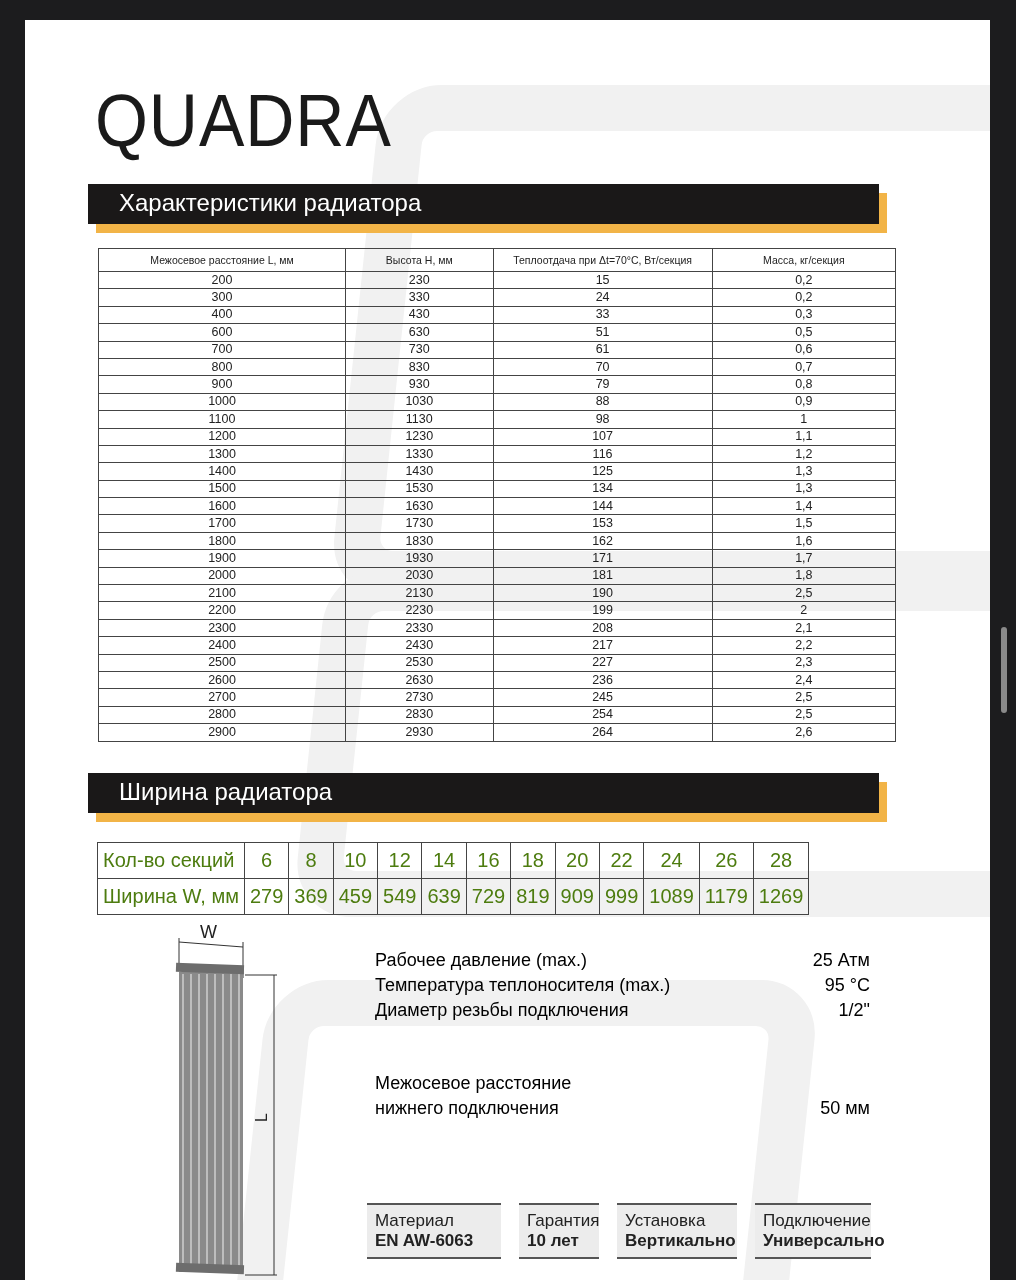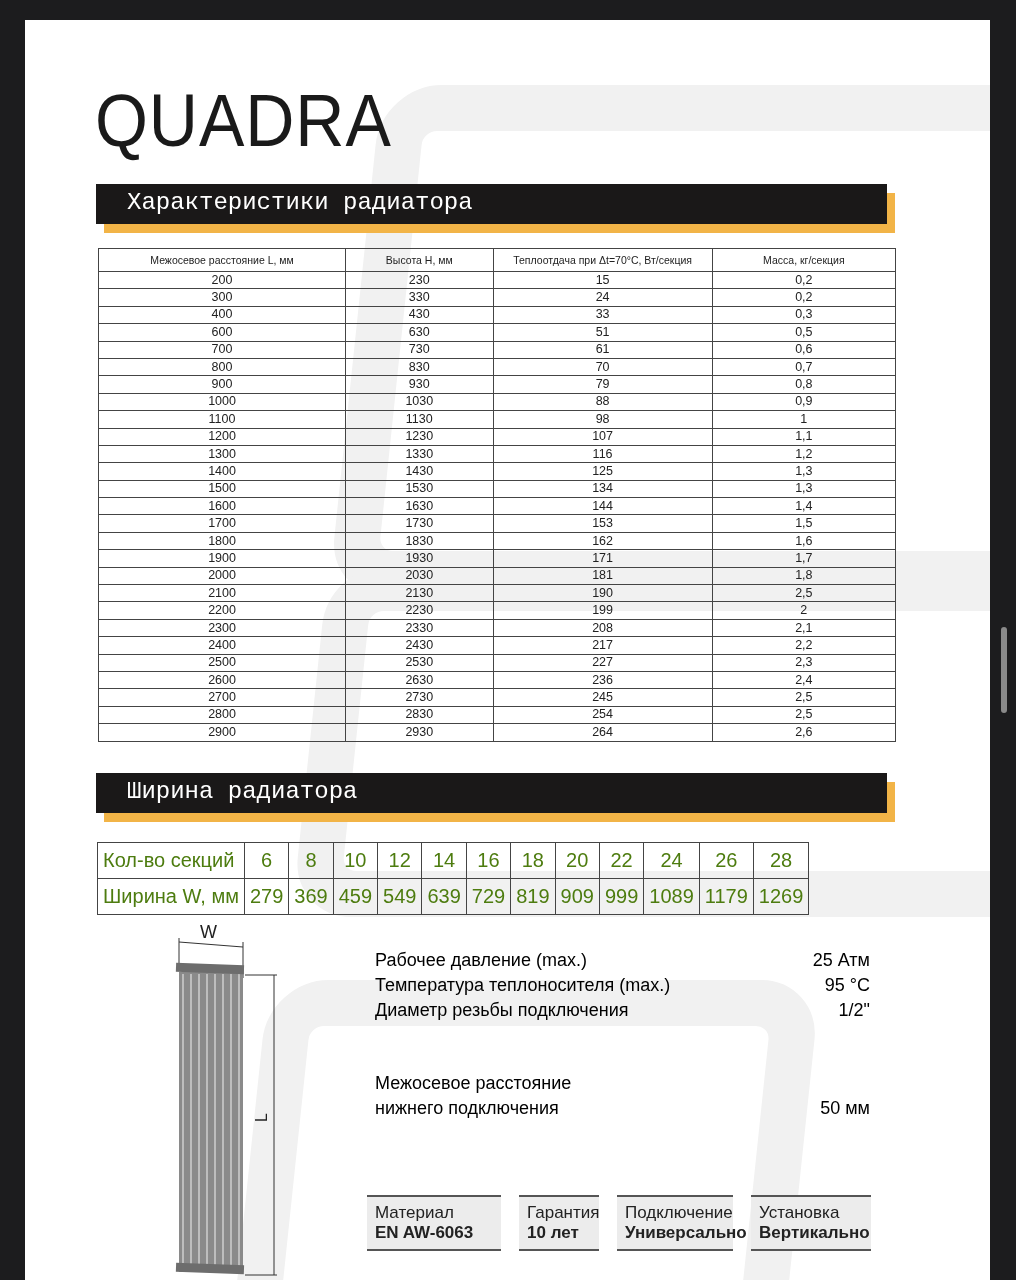--- a/index.html
+++ b/index.html
@@ -1,32 +1,32 @@
 <!DOCTYPE html>
 <html><head>
 <meta charset="utf-8">
 <style>
   html, body { margin:0; padding:0; }
   body { width:1016px; height:1280px; background:#1c1c1e; position:relative; overflow:hidden; font-family:"Liberation Sans", sans-serif; }
   .page { position:absolute; left:25px; top:20px; width:965px; height:1260px; background:#ffffff; overflow:hidden; }
   .bg-shape { position:absolute; border:46px solid #f1f1f1; border-radius:60px; transform:skewX(-6deg); }
   .title { position:absolute; left:70px; top:58px; font-size:74px; letter-spacing:1px; color:#1a1a1a; font-family:"Liberation Sans", sans-serif; font-weight:normal; transform:scaleX(0.92); transform-origin:left; }
-  .banner { position:absolute; left:71px; width:791px; height:40px;font-family:Liberation Mono, monospace; }
+  .banner { position:absolute; left:63px; width:791px; height:40px; }
   .banner .shadow { position:absolute; left:8px; top:9px; width:791px; height:40px; background:#f2b447; }
   .banner .bar { position:absolute; left:0; top:0; width:791px; height:40px; background:#1a1818; color:#fff; font-size:24px; line-height:38px; padding-left:31px; box-sizing:border-box; }
   table.spec { position:absolute; left:73px; top:228px; width:798px; border-collapse:collapse; font-size:12.5px; color:#222;padding-left:41px; }
   table.spec td, table.spec th { border:1px solid #444; text-align:center; padding:0; height:16.4px; line-height:15px; }
   table.spec th { font-weight:normal; font-size:10.5px; height:22px; }
   table.width { position:absolute; left:72px; top:822px; border-collapse:collapse; font-size:20px; color:#4d7c0f; }
   table.width td { border:1px solid #444; text-align:center; height:35px; padding:0 5px; }
   .specs { position:absolute; left:350px; top:928px; width:495px; font-size:18px; color:#000000; line-height:25px; }
   .specs .row { display:flex; justify-content:space-between; }
   .specs .gap { height:48px; }
   .footer { position:absolute; top:1175px; left:342px; display:flex; gap:18px; }
-  .fcell { background:#ececec; border-top:2px solid #555; border-bottom:2px solid #555; padding:6px 8px; font-size:17px; color:#222; line-height:20px; }
+  .fcell { background:#ececec; border-top:2px solid #555; border-bottom:2px solid #555; padding:6px 8px; font-size:17px; color:#222; line-height:20px;margin-top:8px; }
   .fcell .v { font-weight:bold; }
   .scrollbar { position:absolute; left:1001px; top:627px; width:6px; height:86px; background:#8a8a8a; border-radius:3px; }
 </style>
 </head>
 <body>
 
 <div class="page">
   <div class="bg-shape" style="left:330px;top:65px;width:700px;height:420px;"></div>
   <div class="bg-shape" style="left:285px;top:545px;width:700px;height:260px;"></div>
   <div class="bg-shape" style="left:220px;top:960px;width:460px;height:360px;"></div>
@@ -305,24 +305,24 @@
 
   <div class="footer">
     <div class="fcell" style="width:118px;">
         <div>Материал</div>
         <div class="v">EN AW-6063</div>
       </div>
     <div class="fcell" style="width:64px;">
         <div>Гарантия</div>
         <div class="v">10 лет</div>
       </div>
+    <div class="fcell" style="width:104px;">
+        <div>Установка</div>
+        <div class="v">Вертикально</div>
+      </div>
     <div class="fcell" style="width:100px;">
         <div>Подключение</div>
         <div class="v">Универсально</div>
       </div>
-    <div class="fcell" style="width:104px;">
-        <div>Установка</div>
-        <div class="v">Вертикально</div>
-      </div>
   </div>
 </div>
 
 <div class="scrollbar"></div>
 
 </body></html>

